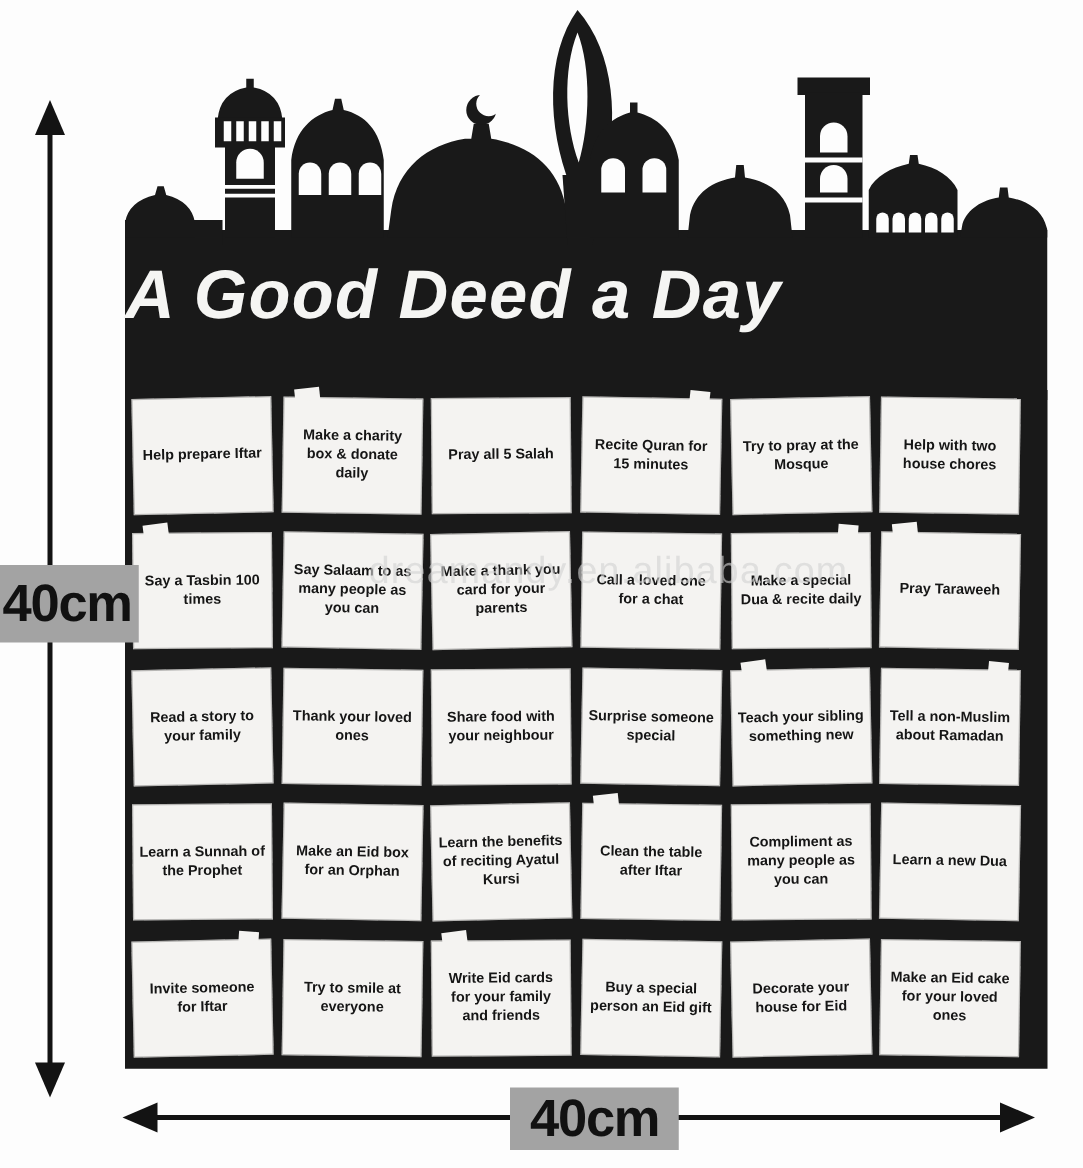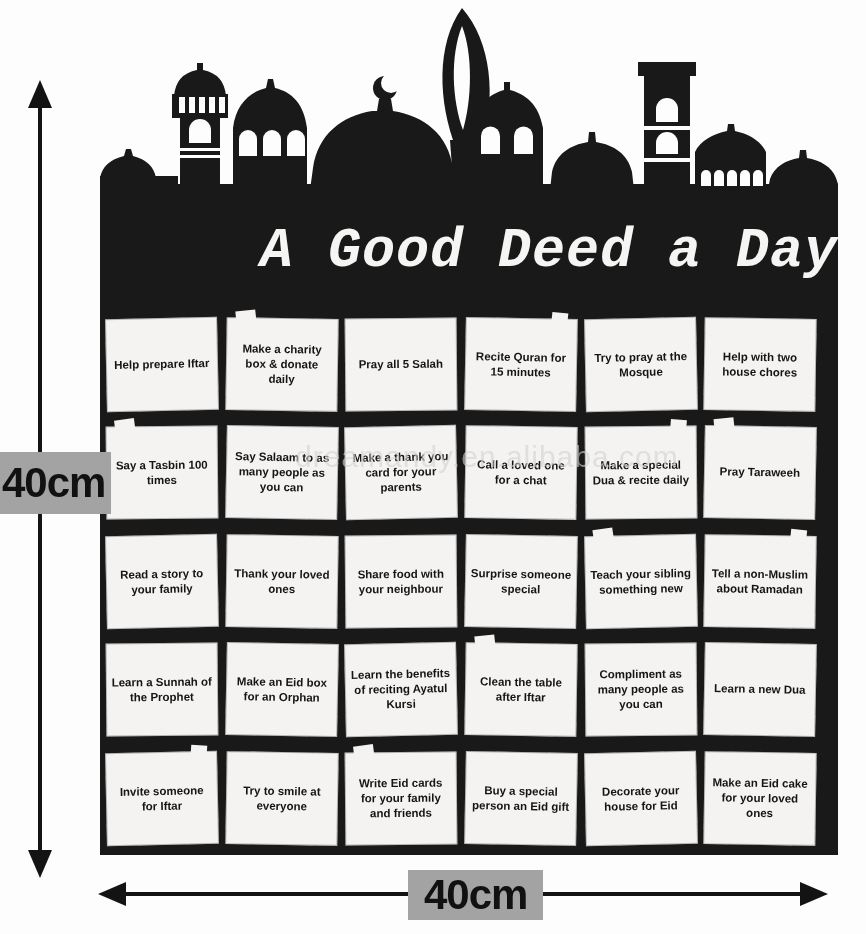--- a/index.html
+++ b/index.html
@@ -19,22 +19,22 @@
     border-top:12px solid transparent;border-bottom:12px solid transparent;border-left:28px solid #131313;}
   .dim-label{position:absolute;background:#a3a3a3;color:#111;font-weight:800;
     font-size:42px;letter-spacing:-1px;z-index:6;line-height:1;}
   .dim-label.v{left:0px;top:452px;padding:10px 6px 10px 2px;}
   .dim-label.h{left:408px;top:870px;padding:4px 16px;}
 
   
   .board{position:absolute;left:100px;top:0;width:738px;height:856px;}
   .skyline{position:absolute;left:0;top:0;width:738px;height:320px;}
   .board-body{position:absolute;left:0;top:312px;width:738px;height:543px;background:#191919;}
-  .title{position:absolute;left:0;top:220px;width:100%;text-align:right;color:#f5f5f3;
-    font-family:Liberation Mono, monospace;font-style:italic;font-weight:bold;font-size:55px;
+  .title{position:absolute;left:0;top:203px;width:100%;text-align:left;color:#f5f5f3;
+    font-family:Liberation Sans, sans-serif;font-style:italic;font-weight:bold;font-size:55px;
     letter-spacing:1px;z-index:3;white-space:nowrap;}
 
   
   .grid{position:absolute;left:6px;right:22px;top:6px;bottom:10px;display:grid;
     grid-template-columns:repeat(6,1fr);grid-template-rows:repeat(5,1fr);
     column-gap:8px;row-gap:15px;}
   .card{position:relative;background:#f4f3f1;color:#151515;display:flex;align-items:center;
     justify-content:center;text-align:center;font-weight:bold;font-size:11.5px;line-height:1.3;
     padding:4px 5px;box-sizing:border-box;box-shadow:0 0 0 1px rgba(0,0,0,0.25) inset;}
   .card:nth-child(4n+1){transform:rotate(-1.2deg);}

